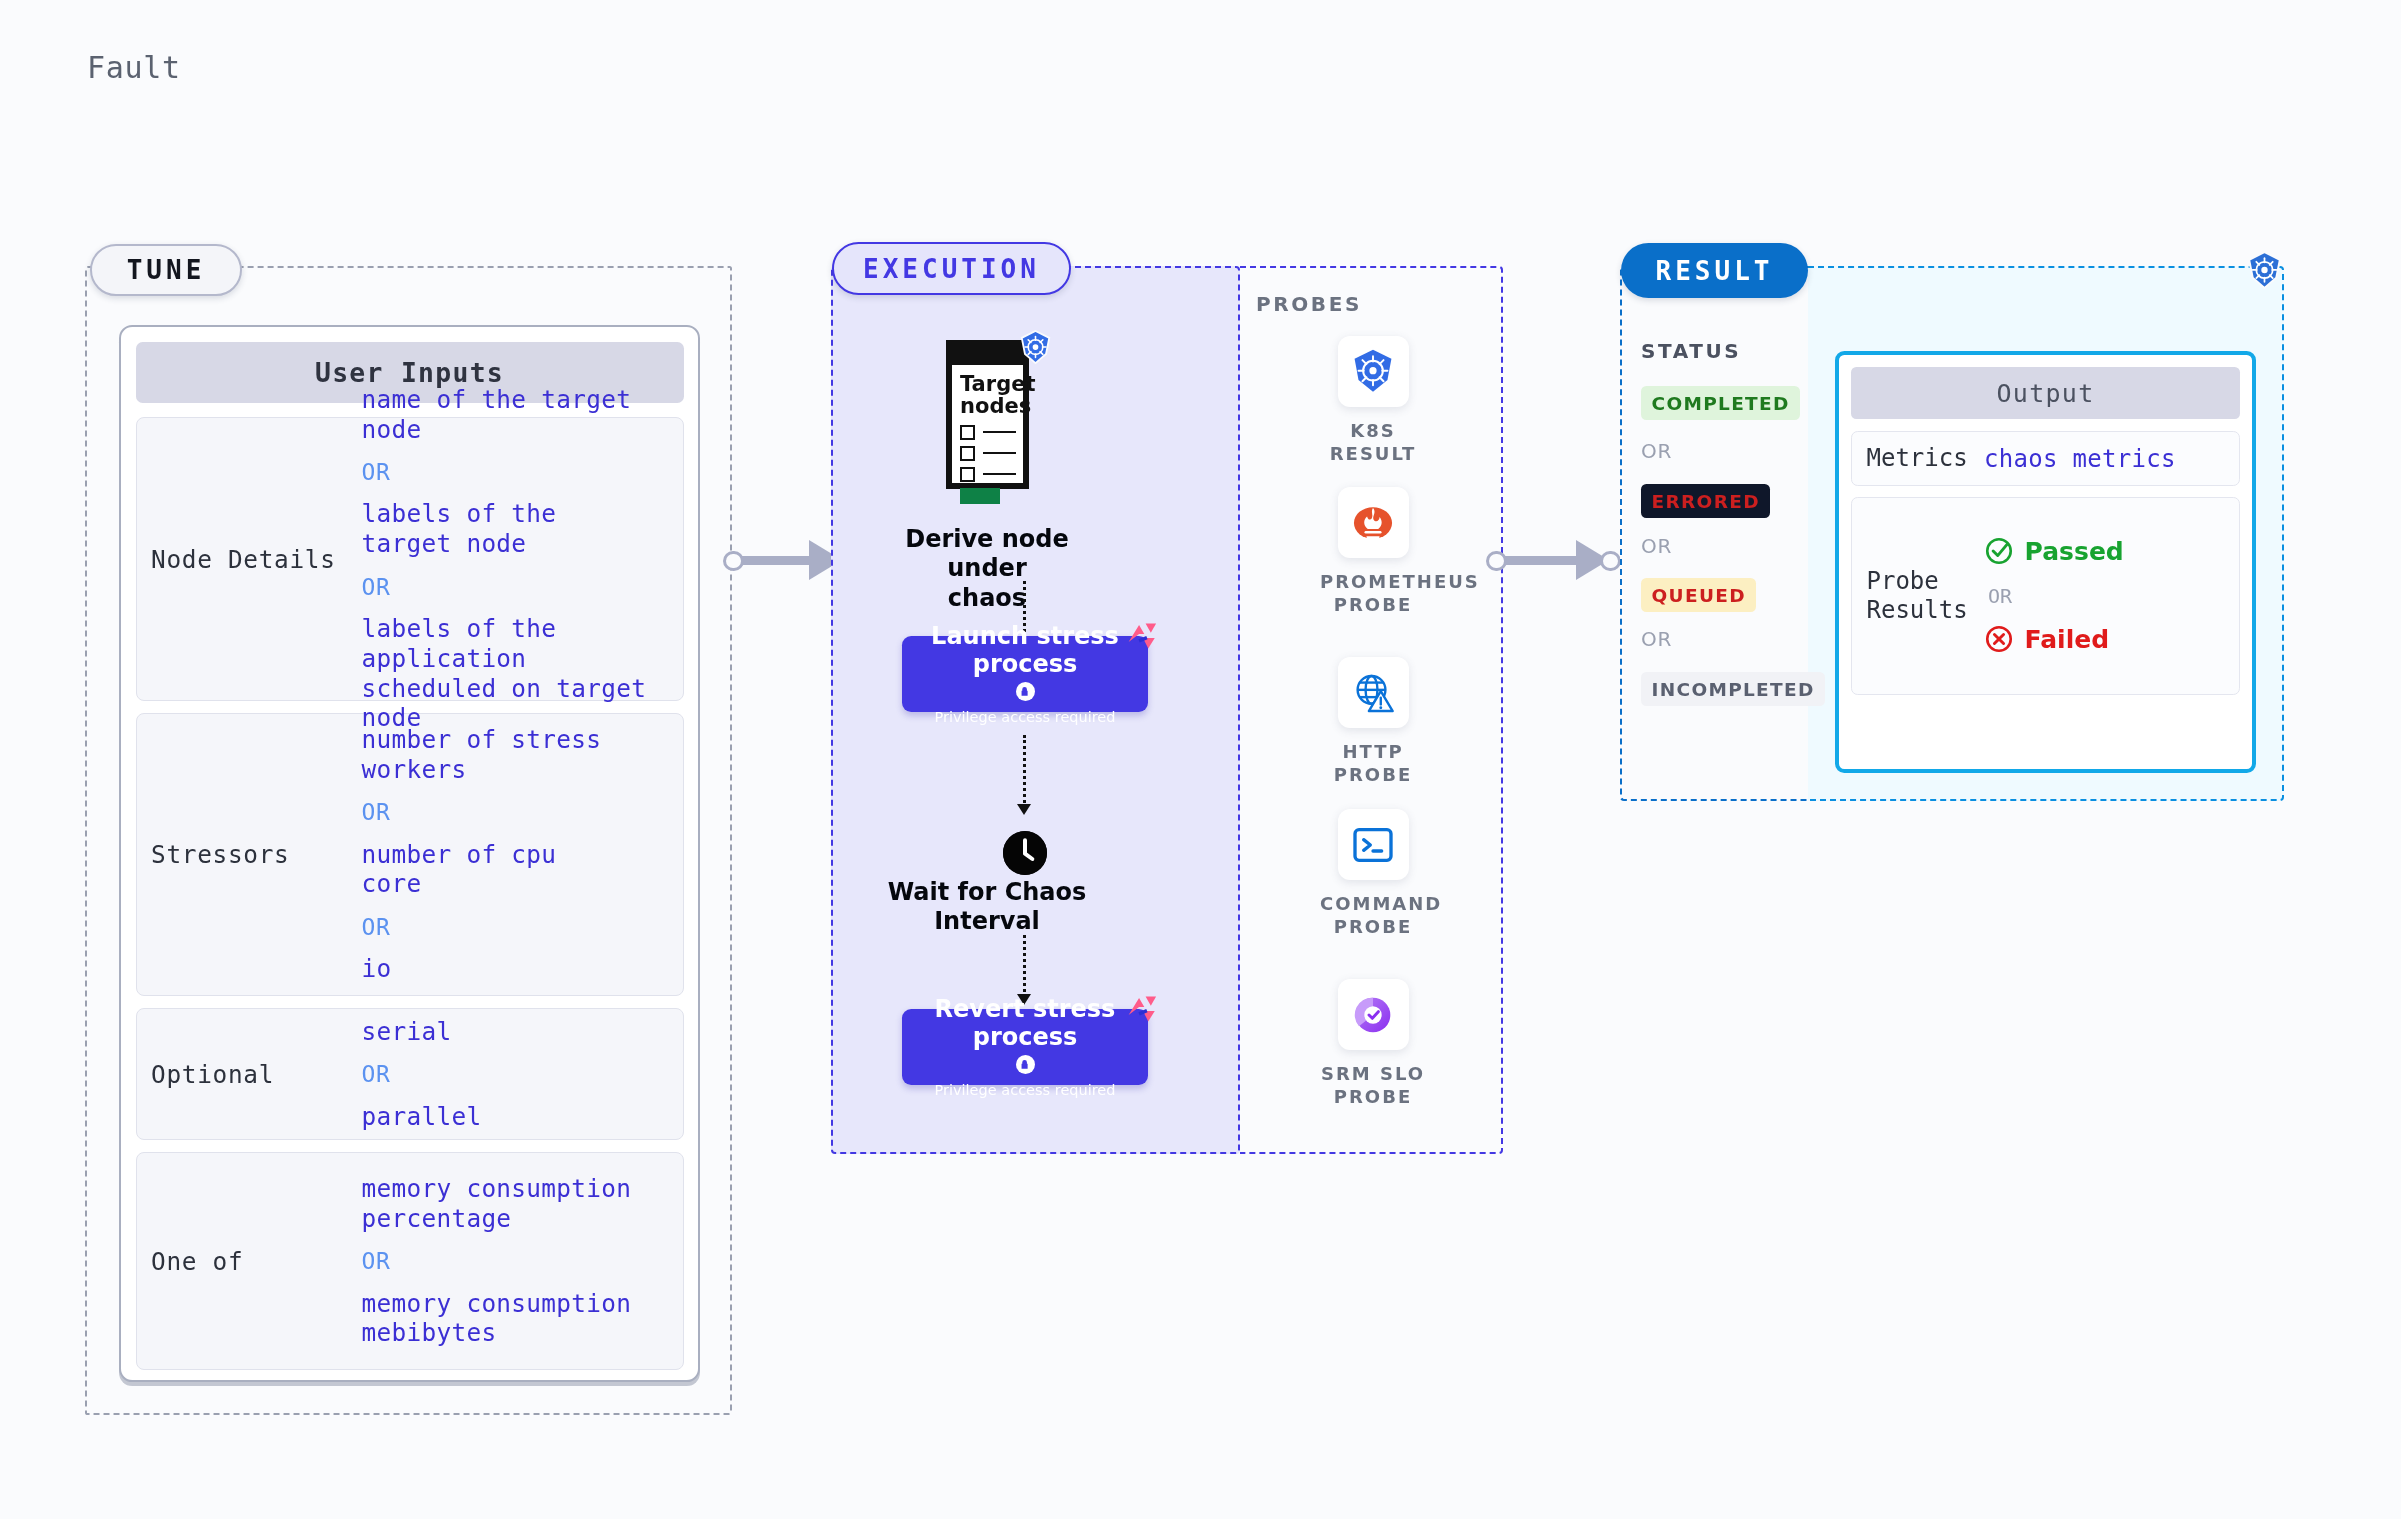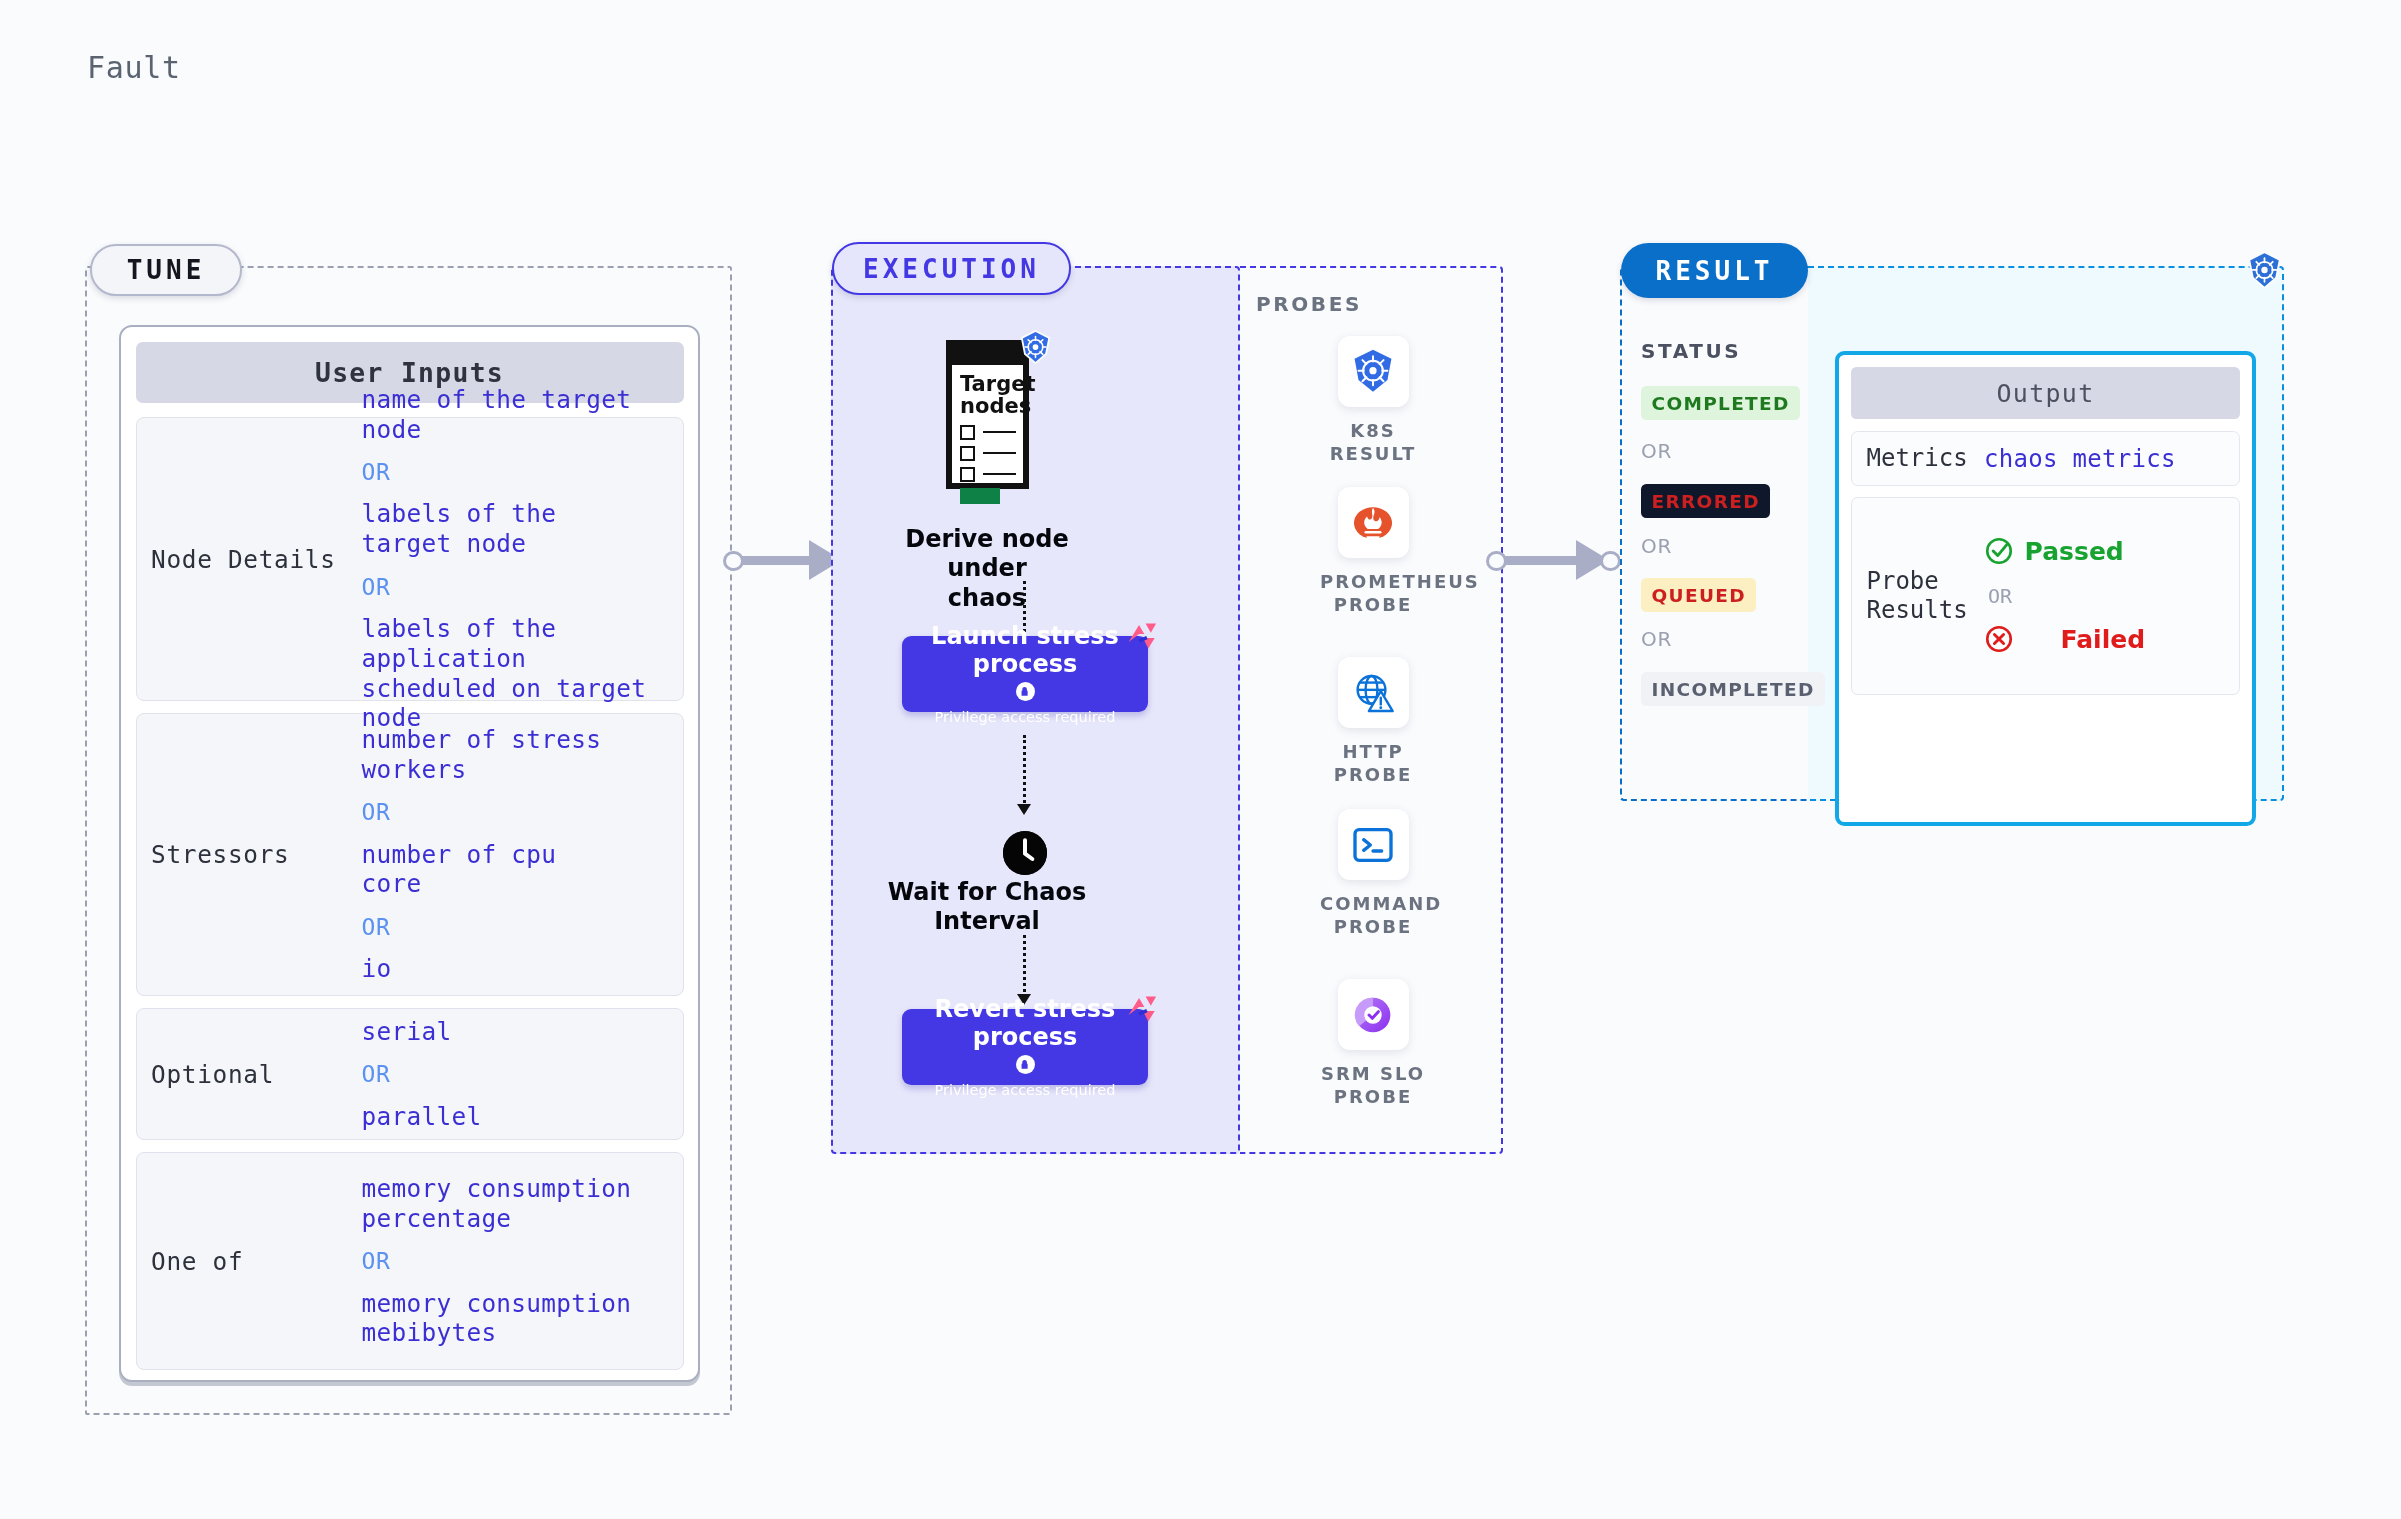--- a/index.html
+++ b/index.html
@@ -224,21 +224,21 @@
   .or-result {
     position: absolute; left: 1641px;
     font-size: 20px; color: #9aa0b0; letter-spacing: 0.7px;
     font-family: "DejaVu Sans", sans-serif;
   }
   .or-r1 { top: 439px; } .or-r2 { top: 534px; } .or-r3 { top: 627px; }
 
   
   .output-card {
     position: absolute; left: 1835px; top: 351px;
-    width: 421px; height: 475px;
+    width: 421px; height: 422px;
     background: #ffffff; border: 4px solid #12a8e8;
     border-radius: 9.2px; padding: 12px;
   }
   .out-header {
     height: 52px; background: #d7d8e6; border-radius: 5.3px;
     display: flex; align-items: center; justify-content: center;
     font-family: "DejaVu Sans Mono", monospace;
     font-size: 25px; color: #4b5160; letter-spacing: 1.3px;
     margin-bottom: 12px;
   }
@@ -254,21 +254,21 @@
   .out-metrics-val {
     font-family: "DejaVu Sans Mono", monospace;
     font-size: 24px; color: #3b2fd4; letter-spacing: 0.3px;
   }
   .out-row-metrics { height: 55px; }
   .out-row-probe { height: 198px; align-items: center; }
   .probe-res-vals { flex: 1; }
   .pr-line { display: flex; align-items: center; gap: 10.6px; }
   .pr-text { font-size: 25px; font-weight: bold; font-family: "DejaVu Sans", sans-serif; }
   .pr-pass { color: #18a330; }
-  .pr-fail { color: #e01b1b; margin-left: 36px; }
+  .pr-fail { color: #e01b1b; }
   .pr-or {
     font-family: "DejaVu Sans Mono", monospace;
     font-size: 20px; color: #9aa0b0; margin: 16px 0 16px 4px;
   }
 
   
   .connector { position: absolute; height: 40px; }
   .conn-line { position: absolute; top: 16px; height: 9.2px; background: #a9aec6; }
   .conn-dot {
     position: absolute; top: 10.6px; width: 20.5px; height: 20.5px;

